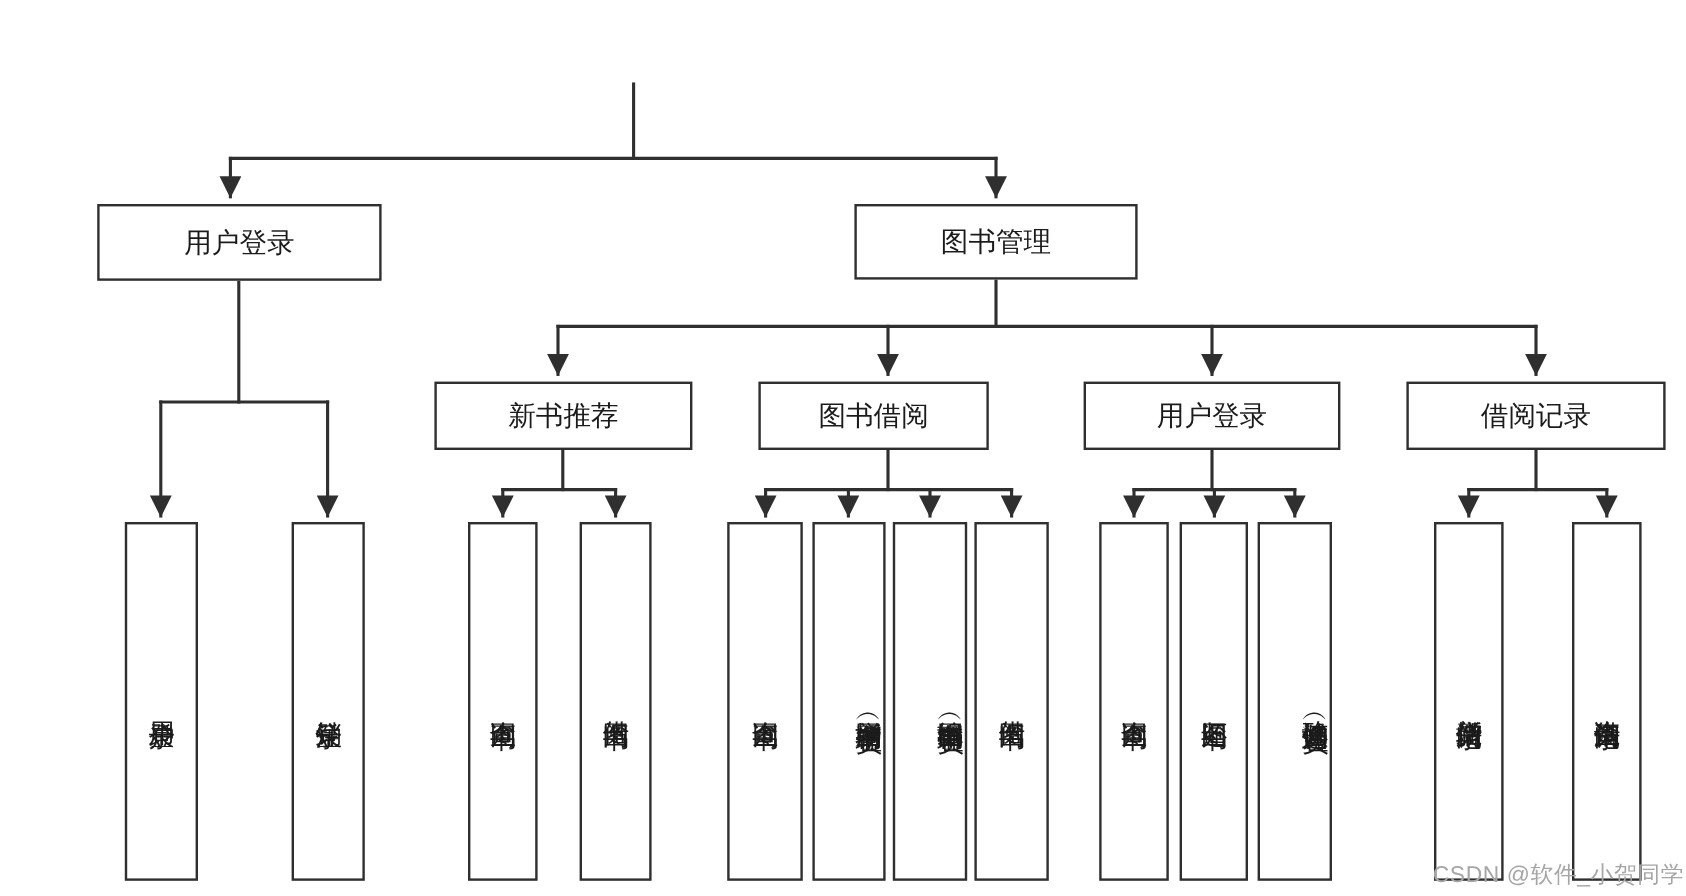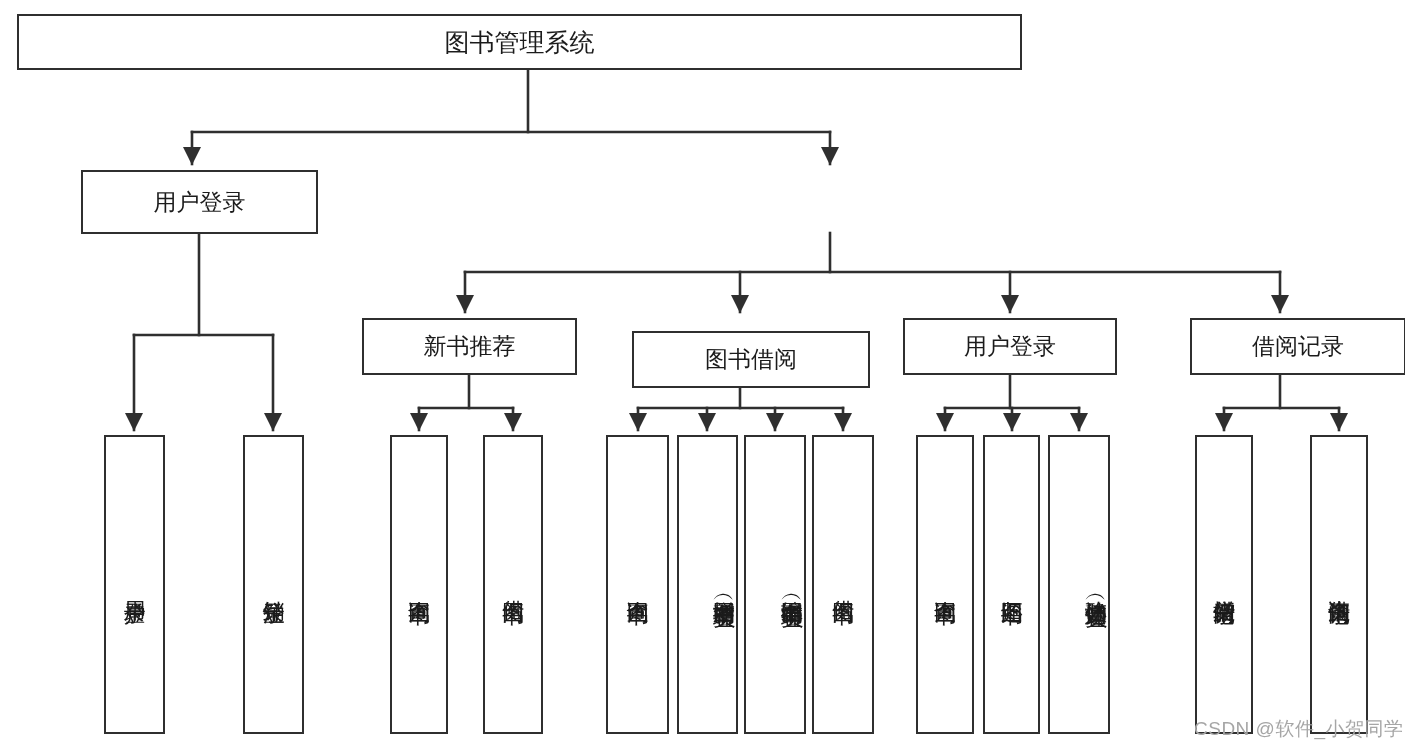--- a/index.html
+++ b/index.html
@@ -114,28 +114,28 @@
       <path d="M 1012 408 L 1012 430" marker-end="url(#arrow)"></path>
       <path d="M 1079 408 L 1079 430" marker-end="url(#arrow)"></path>
 
       <path d="M 1280 375 L 1280 408"></path>
       <path d="M 1224 408 L 1339 408"></path>
       <path d="M 1224 408 L 1224 430" marker-end="url(#arrow)"></path>
       <path d="M 1339 408 L 1339 430" marker-end="url(#arrow)"></path>
     </g>
   </svg>
 
-  <div class="node root" style="left:17px; top:14px; width:1005px; height:56px;">图书管理系统</div>
 
   <div class="node level2" style="left:81px; top:170px; width:237px; height:64px;">用户登录</div>
+  <div class="node level2" style="left:712px; top:170px; width:236px; height:63px;">图书管理</div>
 
   <div class="node level3" style="left:362px; top:318px; width:215px; height:57px;">新书推荐</div>
-  <div class="node level3" style="left:632px; top:331px; width:238px; height:57px;text-align:right;">图书借阅</div>
+  <div class="node level3" style="left:632px; top:318px; width:192px; height:57px;text-align:right;">图书借阅</div>
   <div class="node level3" style="left:903px; top:318px; width:214px; height:57px;">用户登录</div>
-  <div class="node level3" style="left:1172px; top:318px; width:216px; height:57px;margin-left:18px;">借阅记录</div>
+  <div class="node level3" style="left:1172px; top:318px; width:216px; height:57px;">借阅记录</div>
 
   <div class="node leaf center-v" style="left:104px; top:435px; width:61px; height:299px;">用户登录</div>
   <div class="node leaf center-v" style="left:243px; top:435px; width:61px; height:299px;">注销登录</div>
 
   <div class="node leaf center-v" style="left:390px; top:435px; width:58px; height:299px;">查询图书</div>
   <div class="node leaf center-v" style="left:483px; top:435px; width:60px; height:299px;">借阅图书</div>
 
   <div class="node leaf center-v" style="left:606px; top:435px; width:63px; height:299px;">查询图书</div>
   <div class="node leaf" style="left:677px; top:435px; width:61px; height:299px;">新增图书（管理员）</div>
   <div class="node leaf" style="left:744px; top:435px; width:62px; height:299px;">编辑图书（管理员）</div>

